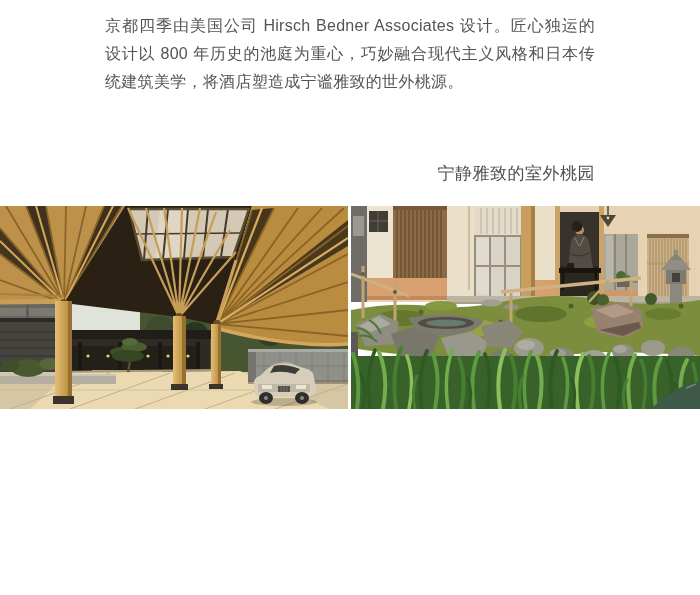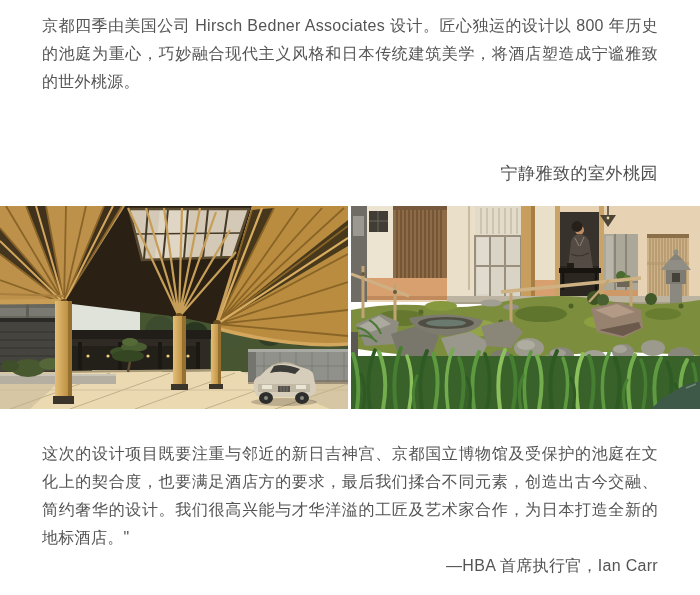--- a/index.html
+++ b/index.html
@@ -4,21 +4,21 @@
 <style>
   html,body{margin:0;padding:0;background:#ffffff;}
   .page{
     position:relative;
     width:700px;height:595px;
     background:#ffffff;
     overflow:hidden;
     font-family:"Liberation Sans","DejaVu Sans",sans-serif;
     color:#545454;
   }
-  .content{padding:0 42px;}
+  .content{padding:0 105px;}
   p.body-text{
     margin:0;
     font-size:16px;
     line-height:28px;
     text-align:justify;
     letter-spacing:0.3px;
     color:#545454;
   }
   p.intro{padding-top:12px;}
   h2.section-heading{
@@ -386,18 +386,13 @@
         <path d="M326,203 Q330,188 324,178" stroke="#2e5a23" stroke-width="3"></path>
       </g>
 
       <g>
         <polygon points="300,203 349,203 349,175 332,180 312,192" fill="#3e5948"></polygon>
         <path d="M335,182 L345,178" stroke="#6c8a74" stroke-width="1.5"></path>
       </g>
     </svg>
   </div>
 
-  <div class="content">
-    <p class="body-text quote">这次的设计项目既要注重与邻近的新日吉神宫、京都国立博物馆及受保护的池庭在文化上的契合度，也要满足酒店方的要求，最后我们揉合不同元素，创造出古今交融、简约奢华的设计。我们很高兴能与才华洋溢的工匠及艺术家合作，为日本打造全新的地标酒店。"</p>
-
-    <div class="attribution">—HBA 首席执行官，Ian Carr</div>
-  </div>
 </div>
 
 </body></html>

